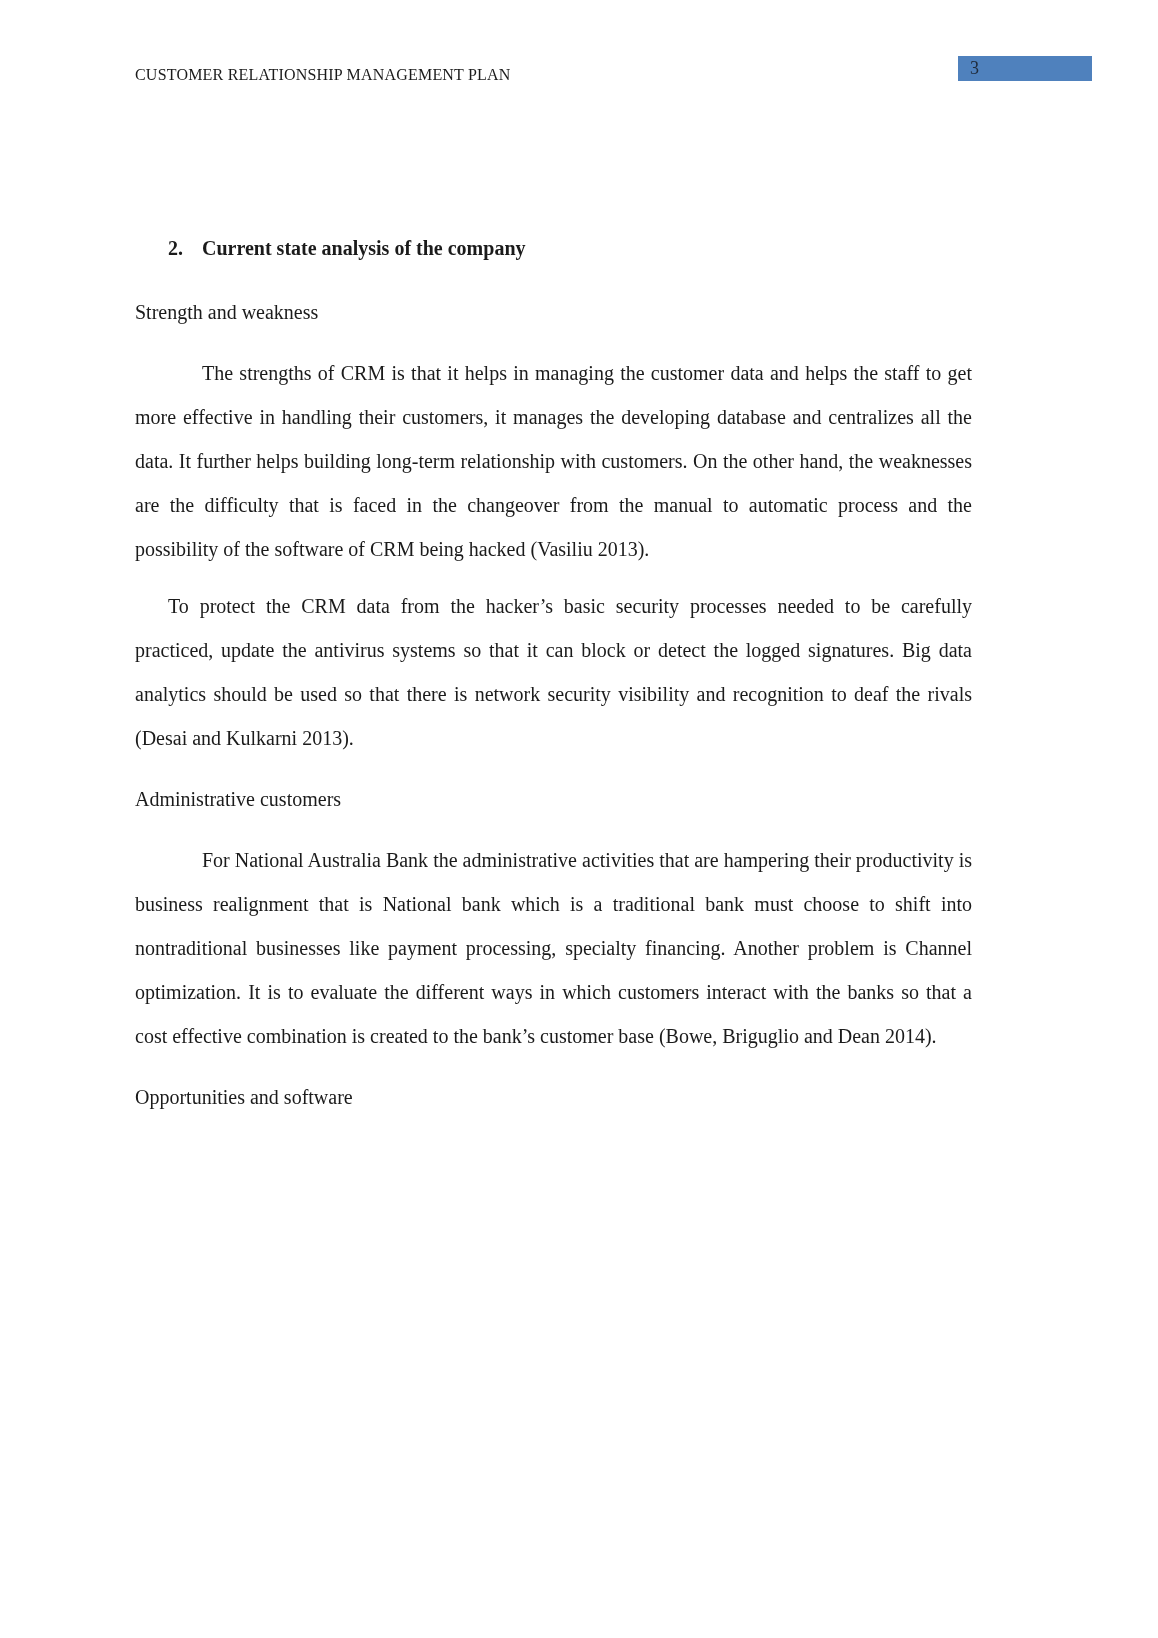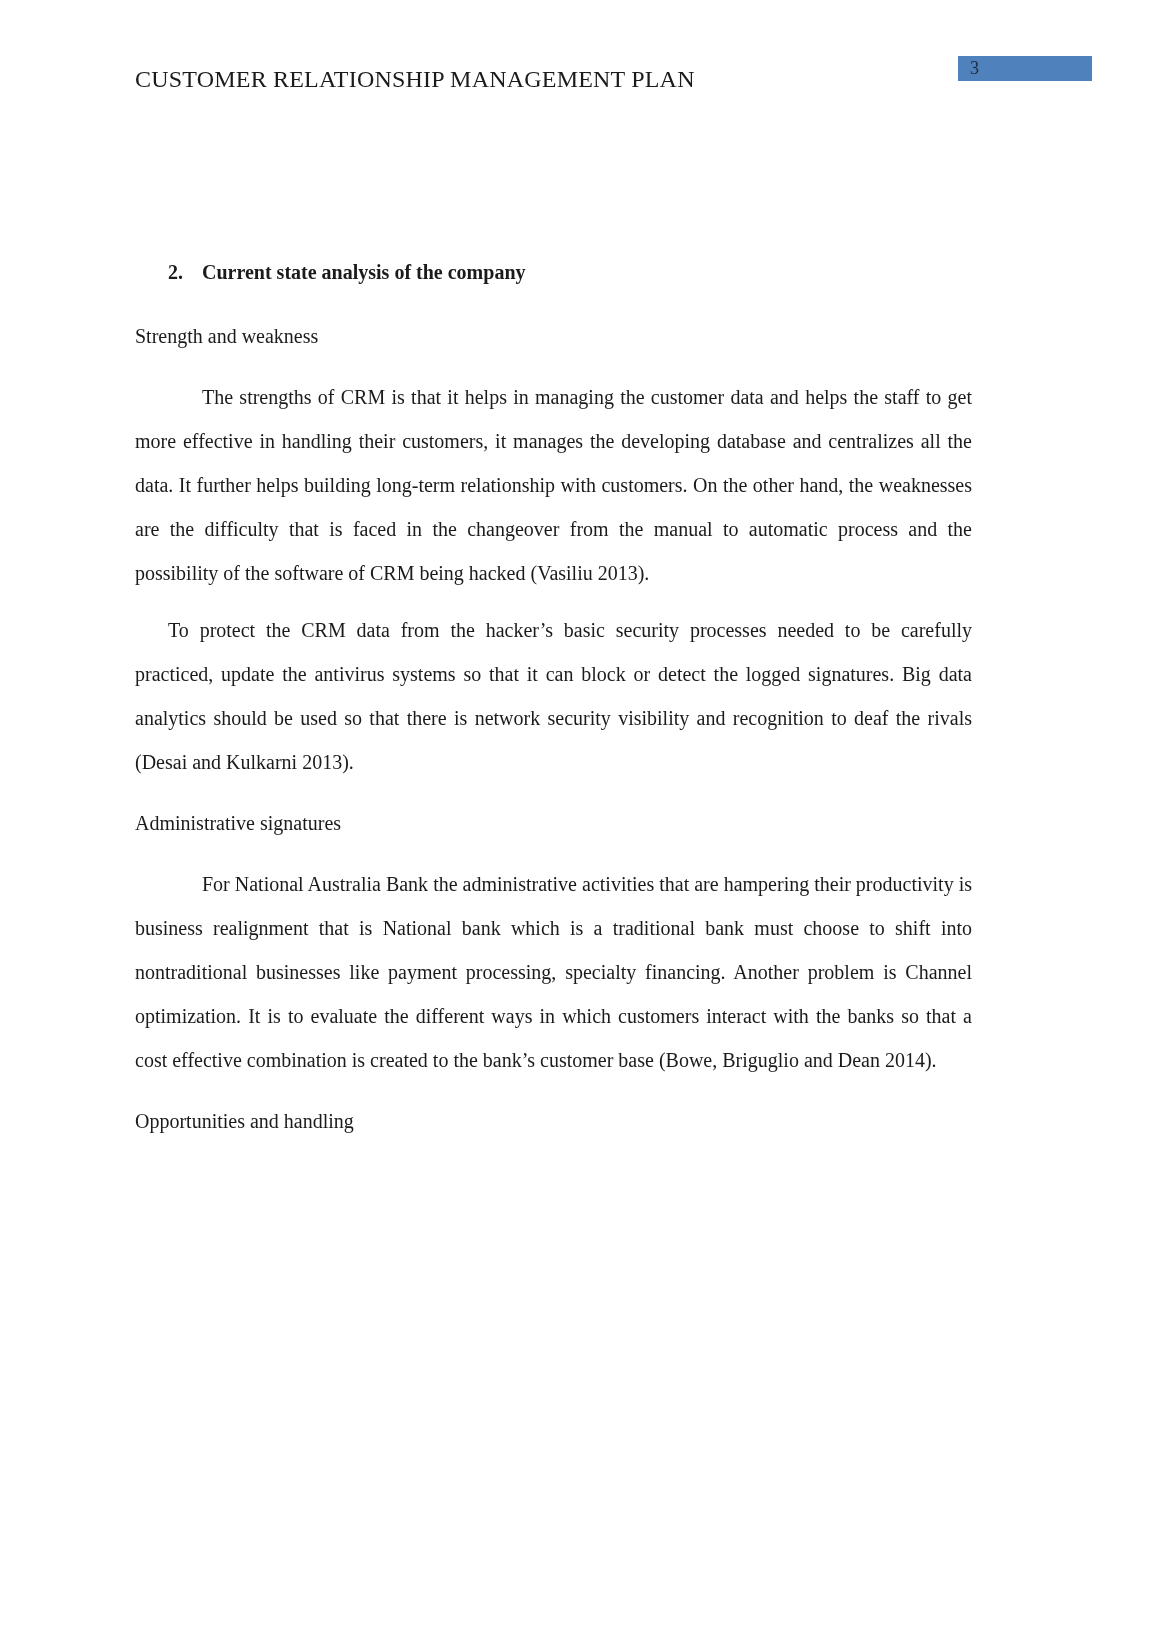--- a/index.html
+++ b/index.html
@@ -10,21 +10,21 @@
     background: #ffffff;
     font-family: "Liberation Serif", serif;
     color: #1b1b1b;
     overflow: hidden;
     box-sizing: border-box;
   }
   .doc-header-title {
     position: absolute;
     left: 135px;
     top: 66px;
-    font-size: 24px;
+    font-size: 16px;
     letter-spacing: 0.2px;
     white-space: nowrap;
   }
   .page-number-badge {
     position: absolute;
     top: 56px;
     right: 66px;
     width: 134px;
     height: 25px;
     background: #4f81bd;
@@ -32,21 +32,20 @@
     font-size: 18px;
     line-height: 25px;
     padding-left: 12px;
     box-sizing: border-box;
   }
   .content {
     box-sizing: border-box;
     padding: 222px 186px 0 135px;
     font-size: 20px;
     line-height: 52px;
-    margin-top: 24px;
   }
   .doc-heading {
     font-weight: bold;
     margin: 0;
     padding-left: 33px;
     font-size: 20px;
     line-height: 52px;
   }
   .doc-heading .h-num {
     display: inline-block;
@@ -80,20 +79,20 @@
       <span class="h-num">2.</span><span>Current state analysis of the company</span>
     </p>
 
     <p class="subheading">Strength and weakness</p>
 
     <p class="paragraph indent-lg">The strengths of CRM is that it helps in managing the customer data and helps the staff to get more effective in handling their customers, it manages the developing database and centralizes all the data. It further helps building long-term relationship with customers. On the other hand, the weaknesses are the difficulty that is faced in the changeover from the manual to automatic process and the possibility of the software of CRM being hacked (Vasiliu 2013).</p>
 
 
     <p class="paragraph indent-sm">To protect the CRM data from the hacker’s basic security processes needed to be carefully practiced, update the antivirus systems so that it can block or detect the logged signatures. Big data analytics should be used so that there is network security visibility and recognition to deaf the rivals (Desai and Kulkarni 2013).</p>
 
-    <p class="subheading">Administrative signatures</p>
+    <p class="subheading">Administrative customers</p>
 
     <p class="paragraph indent-lg">For National Australia Bank the administrative activities that are hampering their productivity is business realignment that is National bank which is a traditional bank must choose to shift into nontraditional businesses like payment processing, specialty financing. Another problem is Channel optimization. It is to evaluate the different ways in which customers interact with the banks so that a cost effective combination is created to the bank’s customer base (Bowe, Briguglio and Dean 2014).</p>
 
-    <p class="subheading">Opportunities and handling</p>
+    <p class="subheading">Opportunities and software</p>
 
   </div>
 </div>
 
 </body></html>

